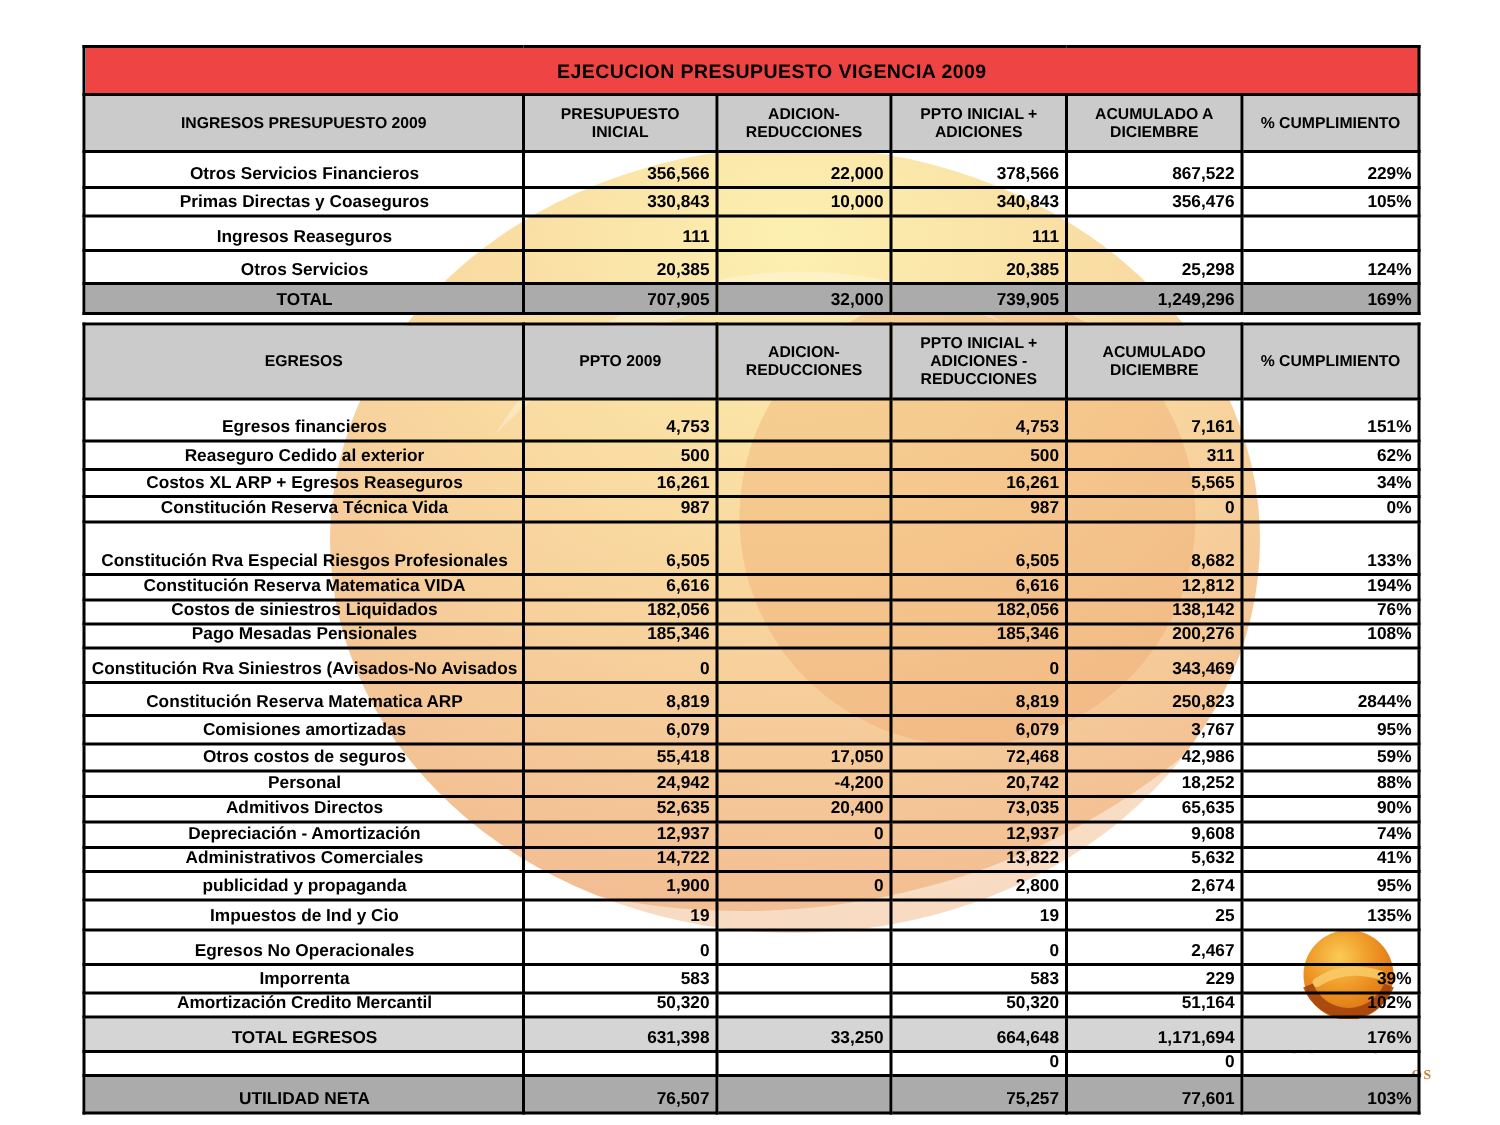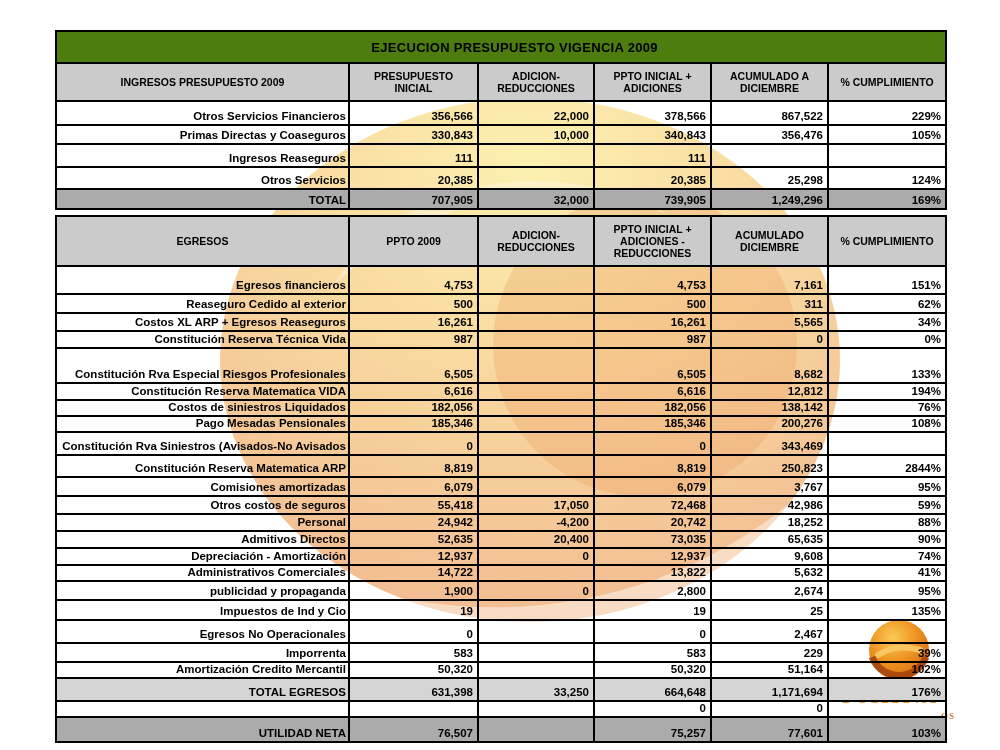--- a/index.html
+++ b/index.html
@@ -38,29 +38,29 @@
     border-collapse:collapse;border:2px solid var(--border);z-index:1;
   }
   #ingresos{top:30px;}
   #egresos{top:215px;}
   th,td{
     border:2px solid var(--border);overflow:hidden;
     font-weight:bold;background:transparent;
   }
   th.title{
     font-size:13px;text-align:center;vertical-align:middle;letter-spacing:0.3px;
-    background:#4d7c0f;
+    background:#ef4444;
     padding-left:28px;
   }
   tr.cols th{
     background:var(--header-bg);font-size:10.5px;line-height:12px;text-align:center;
     vertical-align:middle;white-space:pre-line;padding:2px 1px;
   }
   td.lbl{
-    font-size:11.5px;text-align:right;vertical-align:bottom;
+    font-size:11.5px;text-align:center;vertical-align:bottom;
     padding:0 2px 2px 3px;white-space:nowrap;
   }
   td.num{
     font-size:11.5px;text-align:right;vertical-align:bottom;
     padding:0 4px 2px 0;white-space:nowrap;
   }
   tr.em-dark td{background:var(--total-dark);}
   tr.em-light td{background:var(--total-light);}
 </style>
 </head>

